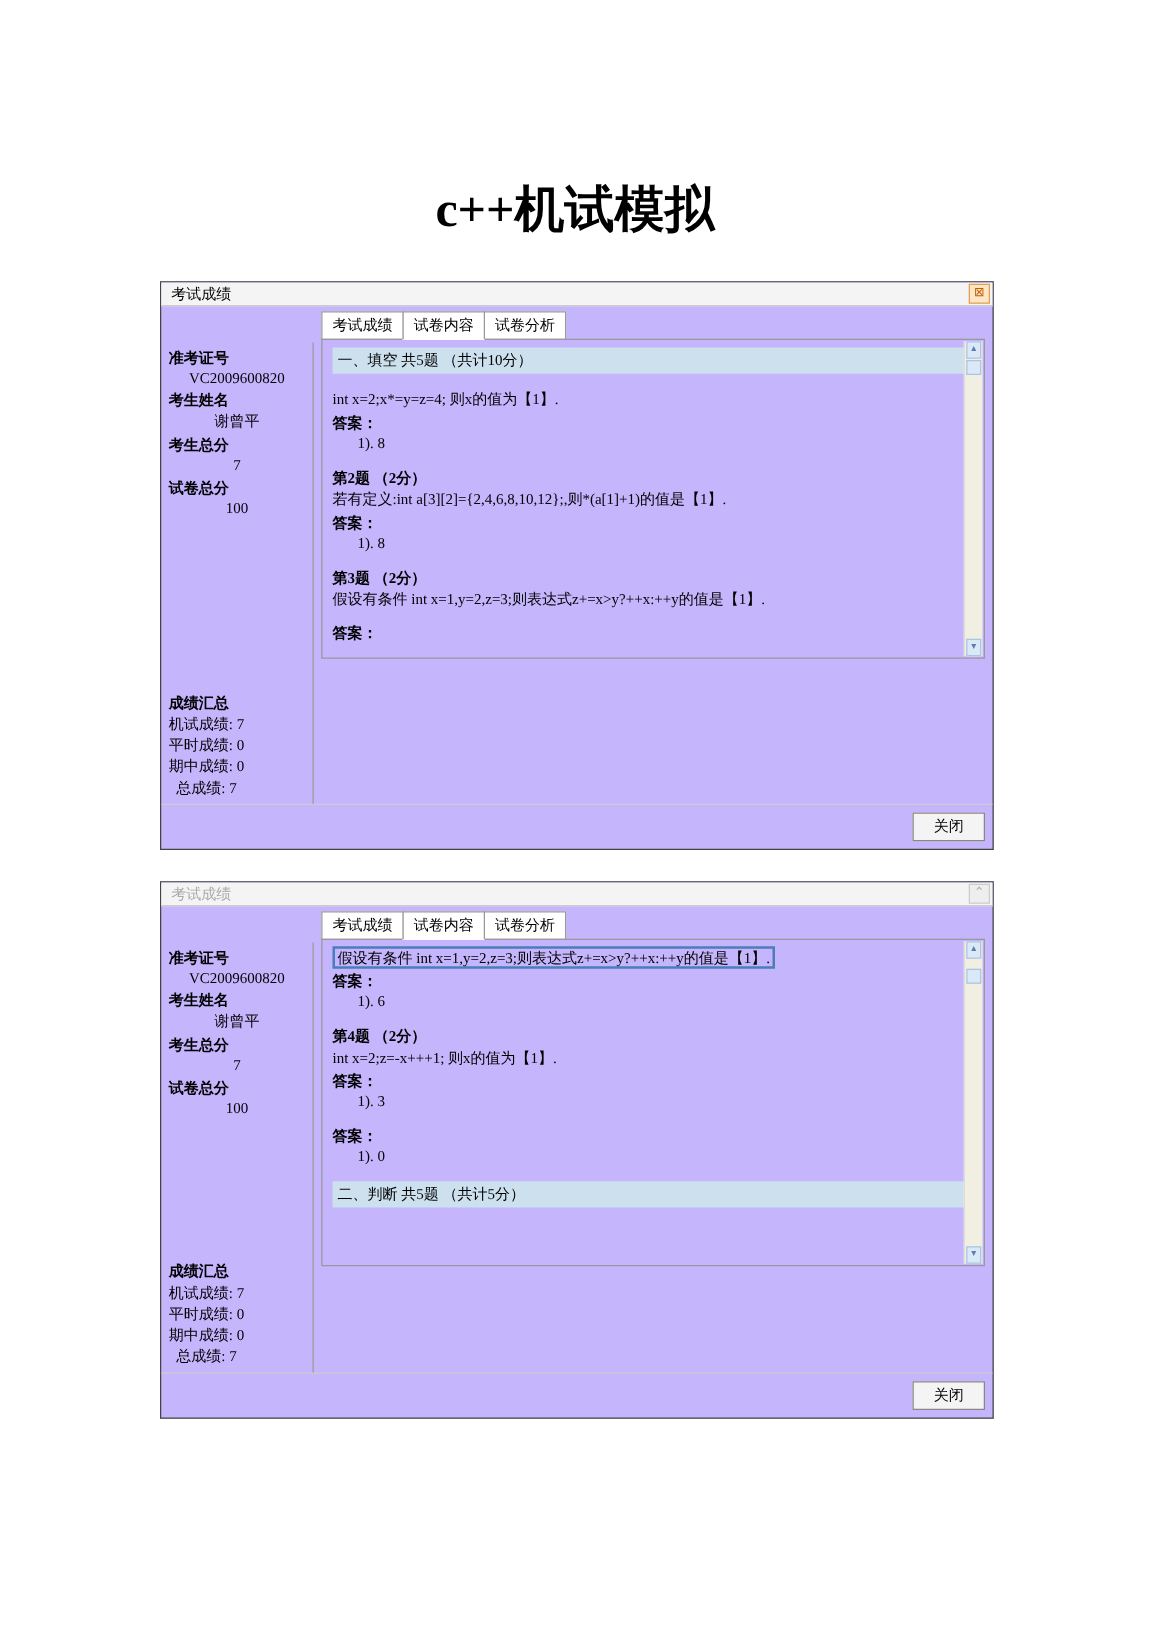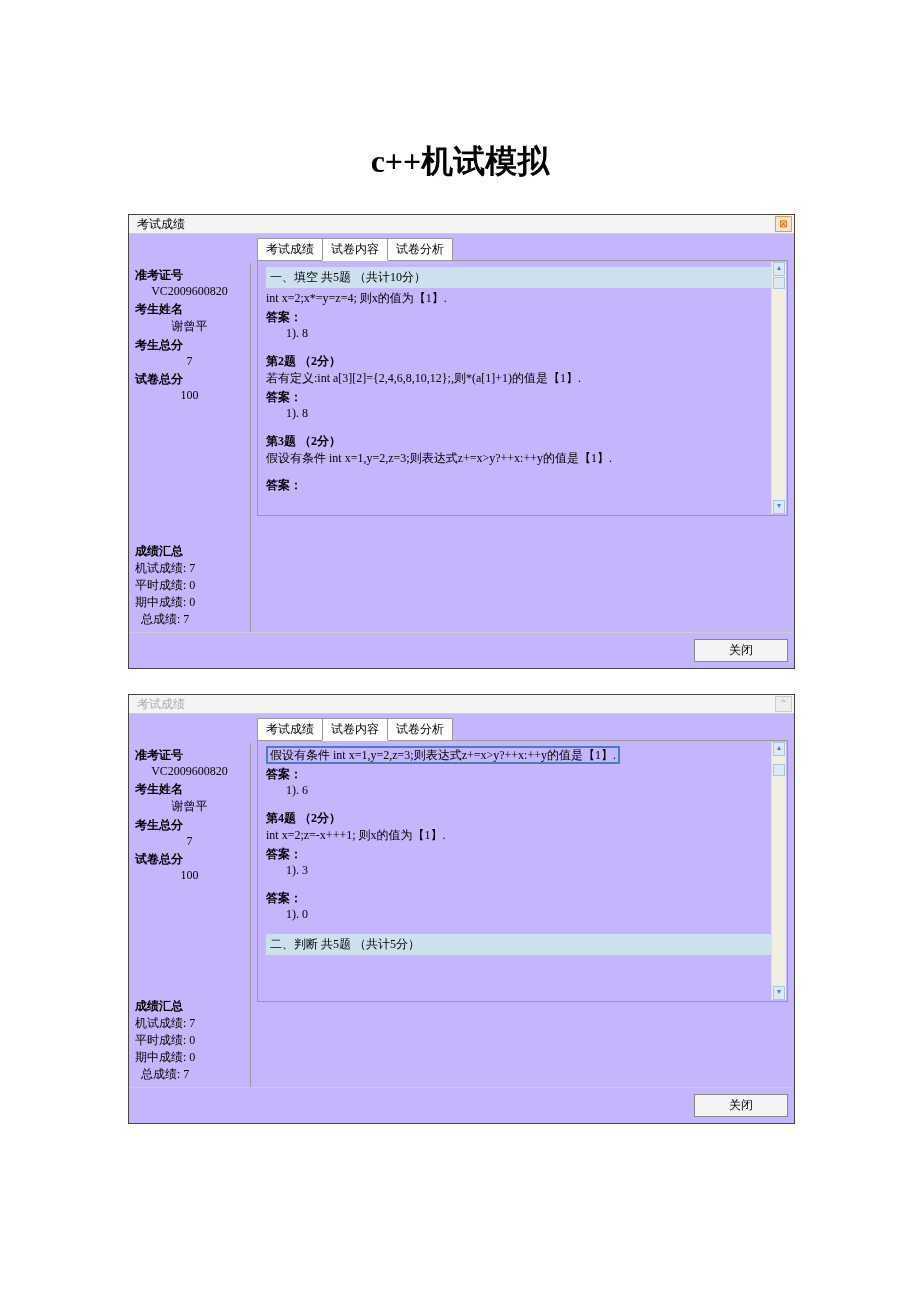--- a/index.html
+++ b/index.html
@@ -5,21 +5,21 @@
     body {
       margin: 0;
       padding: 0;
       font-family: "SimSun", "宋体", serif;
       font-size: 12px;
       background: #fff;
       width: 920px;
     }
     .page-title {
       text-align: center;
-      font-size: 32px;
+      font-size: 40px;
       font-weight: bold;
       margin: 140px 0 30px 0;
       font-family: "SimSun", serif;
     }
     .watermark {
       position: absolute;
       font-size: 60px;
       color: #e8e8e8;
       font-family: Liberation Mono, monospace;
       letter-spacing: 2px;
@@ -113,21 +113,21 @@
       position: relative;
       padding: 6px 8px;
       box-sizing: border-box;
     }
     .content-inner {
       height: 100%;
     }
     .section-header {
       background: #cce0ee;
       padding: 2px 4px;
-      margin-bottom: 2px;
+      margin-bottom: 12px;
     }
     .section-header.bottom {
       margin-top: 8px;
     }
     .qblock {
       margin-bottom: 12px;
     }
     .q-title {
       font-weight: bold;
     }
@@ -178,21 +178,21 @@
       box-sizing: border-box;
     }
     .footer-bar {
       border-top: 1px solid #ccc;
       padding: 6px;
       text-align: right;
     }
     .close-btn {
       border: 1px solid #888;
       background: #f4f4f4;
-      padding: 2px 34px;
+      padding: 2px 16px;
       font-family: inherit;
       font-size: 12px;
     }
     .summary-block {
       margin-top: 140px;
     }
     .highlight-box {
       border: 2px solid #4a7ebb;
       padding: 0 2px;
       display: inline;

